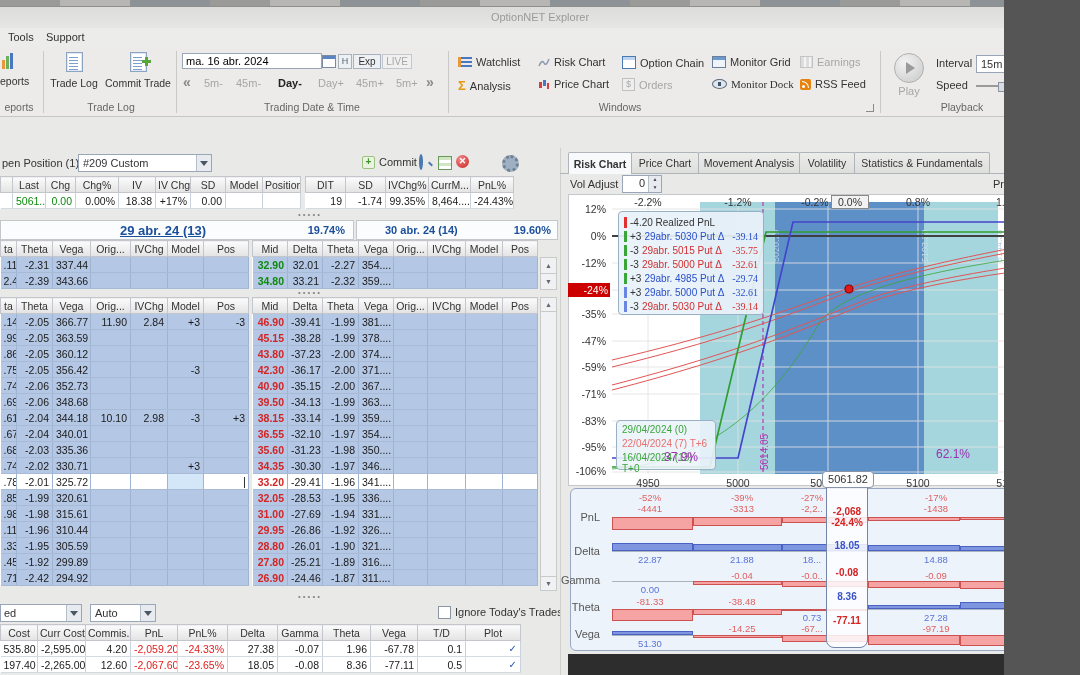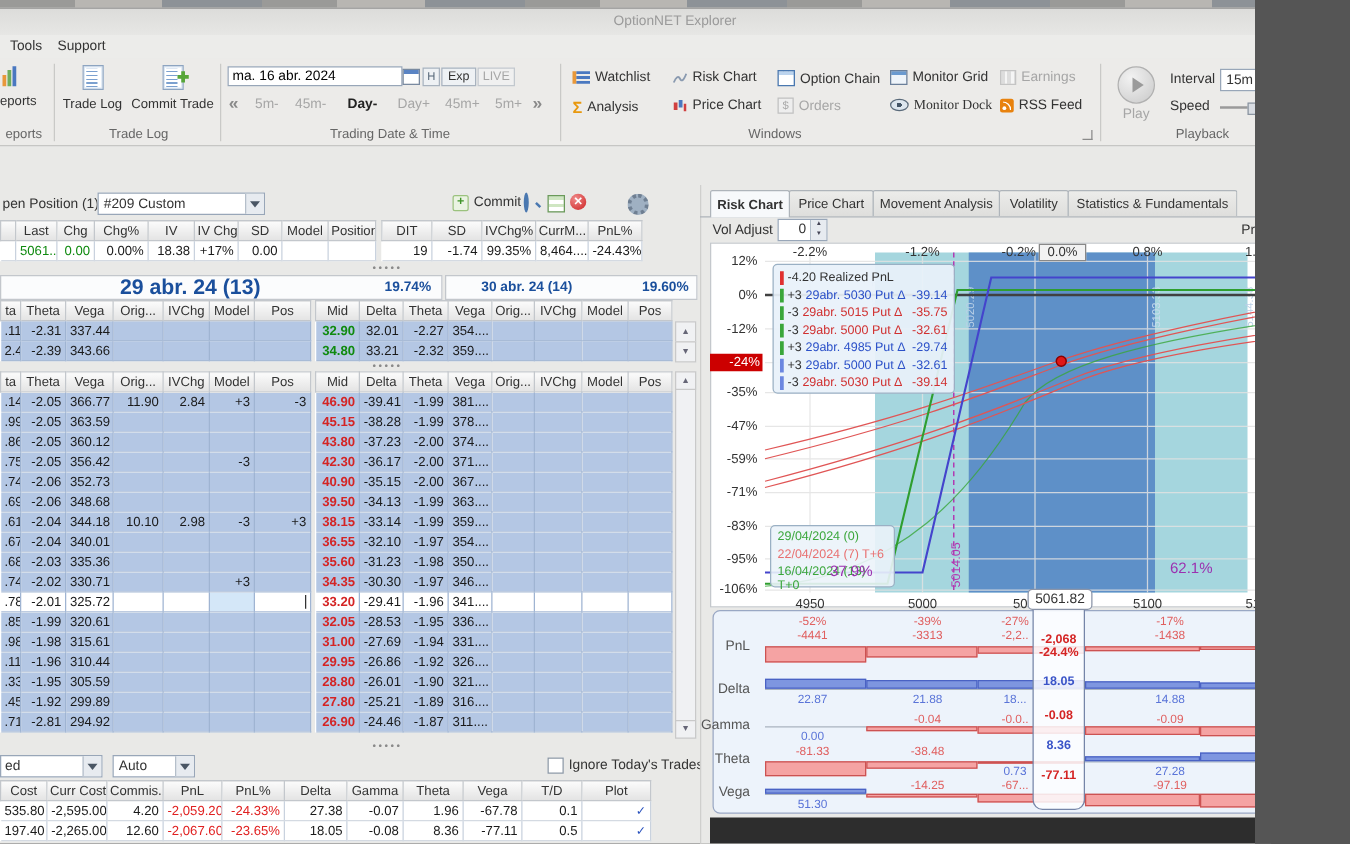--- a/index.html
+++ b/index.html
@@ -59,21 +59,21 @@
   
   .tab{position:absolute;top:0;height:20px;border:1px solid #aeb4ba;border-bottom:none;background:linear-gradient(#ececea,#dededc);display:flex;align-items:center;justify-content:center;font-size:10.5px;color:#333;border-radius:2px 2px 0 0;}
   .tab.active{background:#f7f9fb;height:21px;font-weight:bold;}
   
   .bar-r{position:absolute;background:#f5a3a3;border:1px solid #cc5252;box-sizing:border-box;}
   .bar-b{position:absolute;background:#7e96e0;border:1px solid #4a62c4;box-sizing:border-box;}
   .gl{position:absolute;width:60px;text-align:center;font-size:9.5px;}
   .gl.red{color:#e06060;} .gl.blue{color:#5a74d8;}
   .legrow{display:flex;align-items:center;gap:3px;height:14px;font-size:10px;}
   .legrow .sw{width:3px;height:11px;}
-  .legrow .dv{margin-left:auto;}
+  .legrow .dv{margin-left:auto;font-family:Liberation Serif, serif;}
   .lblue{color:#2b50c8;} .lred{color:#d03030;}
   .scrl{position:absolute;width:15px;background:#f0f1f3;border:1px solid #c9c9c9;font-size:7px;color:#667;text-align:center;}
 </style>
 </head>
 <body>
 
 <div id="app">
 
   
   <div class="abs" style="left:0;top:0;width:1080px;height:6px;background:repeating-linear-gradient(90deg,#9a9a98 0 60px,#b8b6b2 60px 130px,#8d9297 130px 210px);"></div>
@@ -295,21 +295,21 @@
           <td>99.35%</td>
           <td>8,464....</td>
           <td>-24.43%</td>
         </tr>
       </tbody>
   </table>
   <div class="abs sdots ctr" style="left:280px;top:210px;width:60px;">•••••</div>
 
   
   <div class="abs" style="left:0;top:220px;width:352px;height:18px;background:#fbfcfd;border:1px solid #c3c7cc;display:flex;align-items:center;">
-    <b style="color:#1a4f9c;margin-left:95px;font-size:17px;">29 abr. 24 (13)</b>
+    <b style="color:#1a4f9c;margin-left:119px;font-size:13px;text-decoration:underline;">29 abr. 24 (13)</b>
     <b style="color:#1a4f9c;margin-left:auto;margin-right:8px;font-size:11px;">19.74%</b>
   </div>
   <div class="abs" style="left:356px;top:220px;width:200px;height:18px;background:#fbfcfd;border:1px solid #c3c7cc;display:flex;align-items:center;">
     <b style="color:#1a4f9c;margin-left:28px;font-size:11px;">30 abr. 24 (14)</b>
     <b style="color:#1a4f9c;margin-left:auto;margin-right:6px;font-size:11px;">19.60%</b>
   </div>
 
   
   <table class="grid chain abs" style="left:0;top:240px;width:248px;">
     <colgroup>
@@ -565,21 +565,21 @@
           <td>.45</td>
           <td>-1.92</td>
           <td>299.89</td>
           <td></td>
           <td></td>
           <td></td>
           <td></td>
         </tr>
         <tr>
           <td>.71</td>
-          <td>-2.81</td>
+          <td>-2.42</td>
           <td>294.92</td>
           <td></td>
           <td></td>
           <td></td>
           <td></td>
         </tr>
       </tbody>
   </table>
   <table class="grid chain abs" style="left:252px;top:297px;width:285px;">
     <colgroup>

